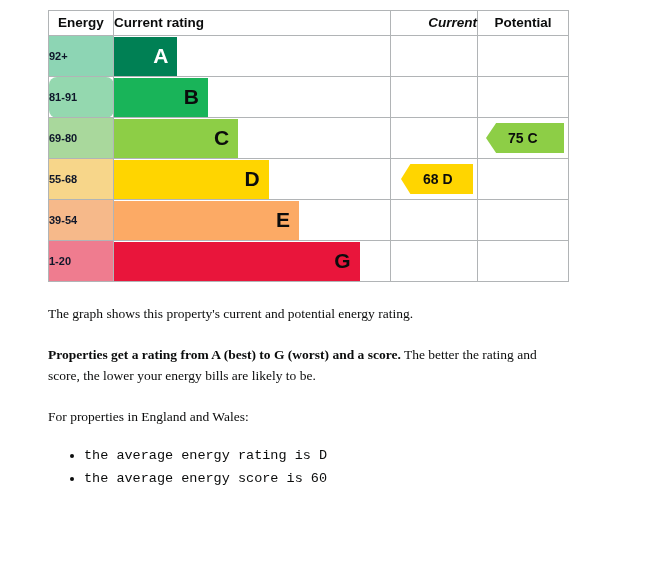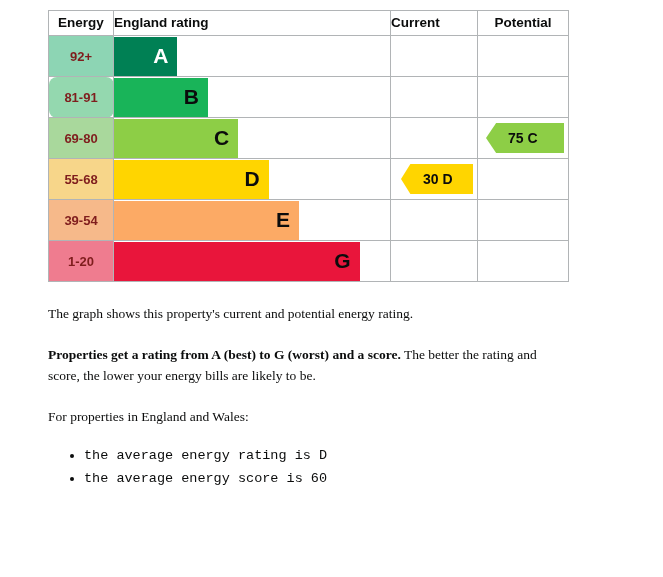--- a/index.html
+++ b/index.html
@@ -37,30 +37,29 @@
     font-size: 13.5px;
     font-weight: bold;
     color: #0b0c0c;
     height: 24px;
     line-height: 24px;
     text-align: left;
     background: #ffffff;
   }
   th.col-score { width: 64px; text-align: center; }
   th.col-rating { width: 276px; padding-left: 8px; }
-  th.col-current { width: 86px; text-align: left; }
+  th.col-current { width: 86px; text-align: right; font-style: italic; }
   th.col-potential { width: 90px; text-align: center; }
 
   tbody tr { height: 41px; }
   td.score {
     width: 64px;
-    text-align: center;
-    font-size: 13px;
-    font-weight: bold;
-    color: #7f1d1d;
+    font-size: 11px;
+    font-weight: bold;
+    color: #0f172a;
   }
   td.bar-cell {
     position: relative;
     padding: 0;
   }
   .bar {
     height: 39px;
     display: flex;
     align-items: center;
     justify-content: flex-end;
@@ -125,21 +124,21 @@
 </style>
 </head>
 <body>
 
 <div class="wrap">
 
   <table class="epc">
     <thead>
       <tr>
         <th class="col-score">Energy</th>
-        <th class="col-rating">England rating</th>
+        <th class="col-rating">Current rating</th>
         <th class="col-current">Current</th>
         <th class="col-potential">Potential</th>
       </tr>
     </thead>
     <tbody>
 
       <tr>
         <td class="score" style="background: rgb(141, 213, 180);">92+</td>
         <td class="bar-cell">
           <div class="bar" style="background: rgb(0, 128, 84); width: 23%; color: rgb(255, 255, 255);">
@@ -178,21 +177,21 @@
 
       <tr>
         <td class="score" style="background: rgb(247, 214, 138);">55-68</td>
         <td class="bar-cell">
           <div class="bar" style="background: rgb(255, 213, 0); width: 56%;">
             <span>D</span>
           </div>
         </td>
         <td class="arrow-cell">
           <div class="arrow current" id="current-arrow" style="background: rgb(255, 213, 0);">
-            <span class="label">30  D</span>
+            <span class="label">68  D</span>
           </div>
         </td>
         <td class="arrow-cell"></td>
       </tr>
 
       <tr>
         <td class="score" style="background: rgb(246, 185, 138);">39-54</td>
         <td class="bar-cell">
           <div class="bar" style="background: rgb(252, 170, 101); width: 67%;">
             <span>E</span>

